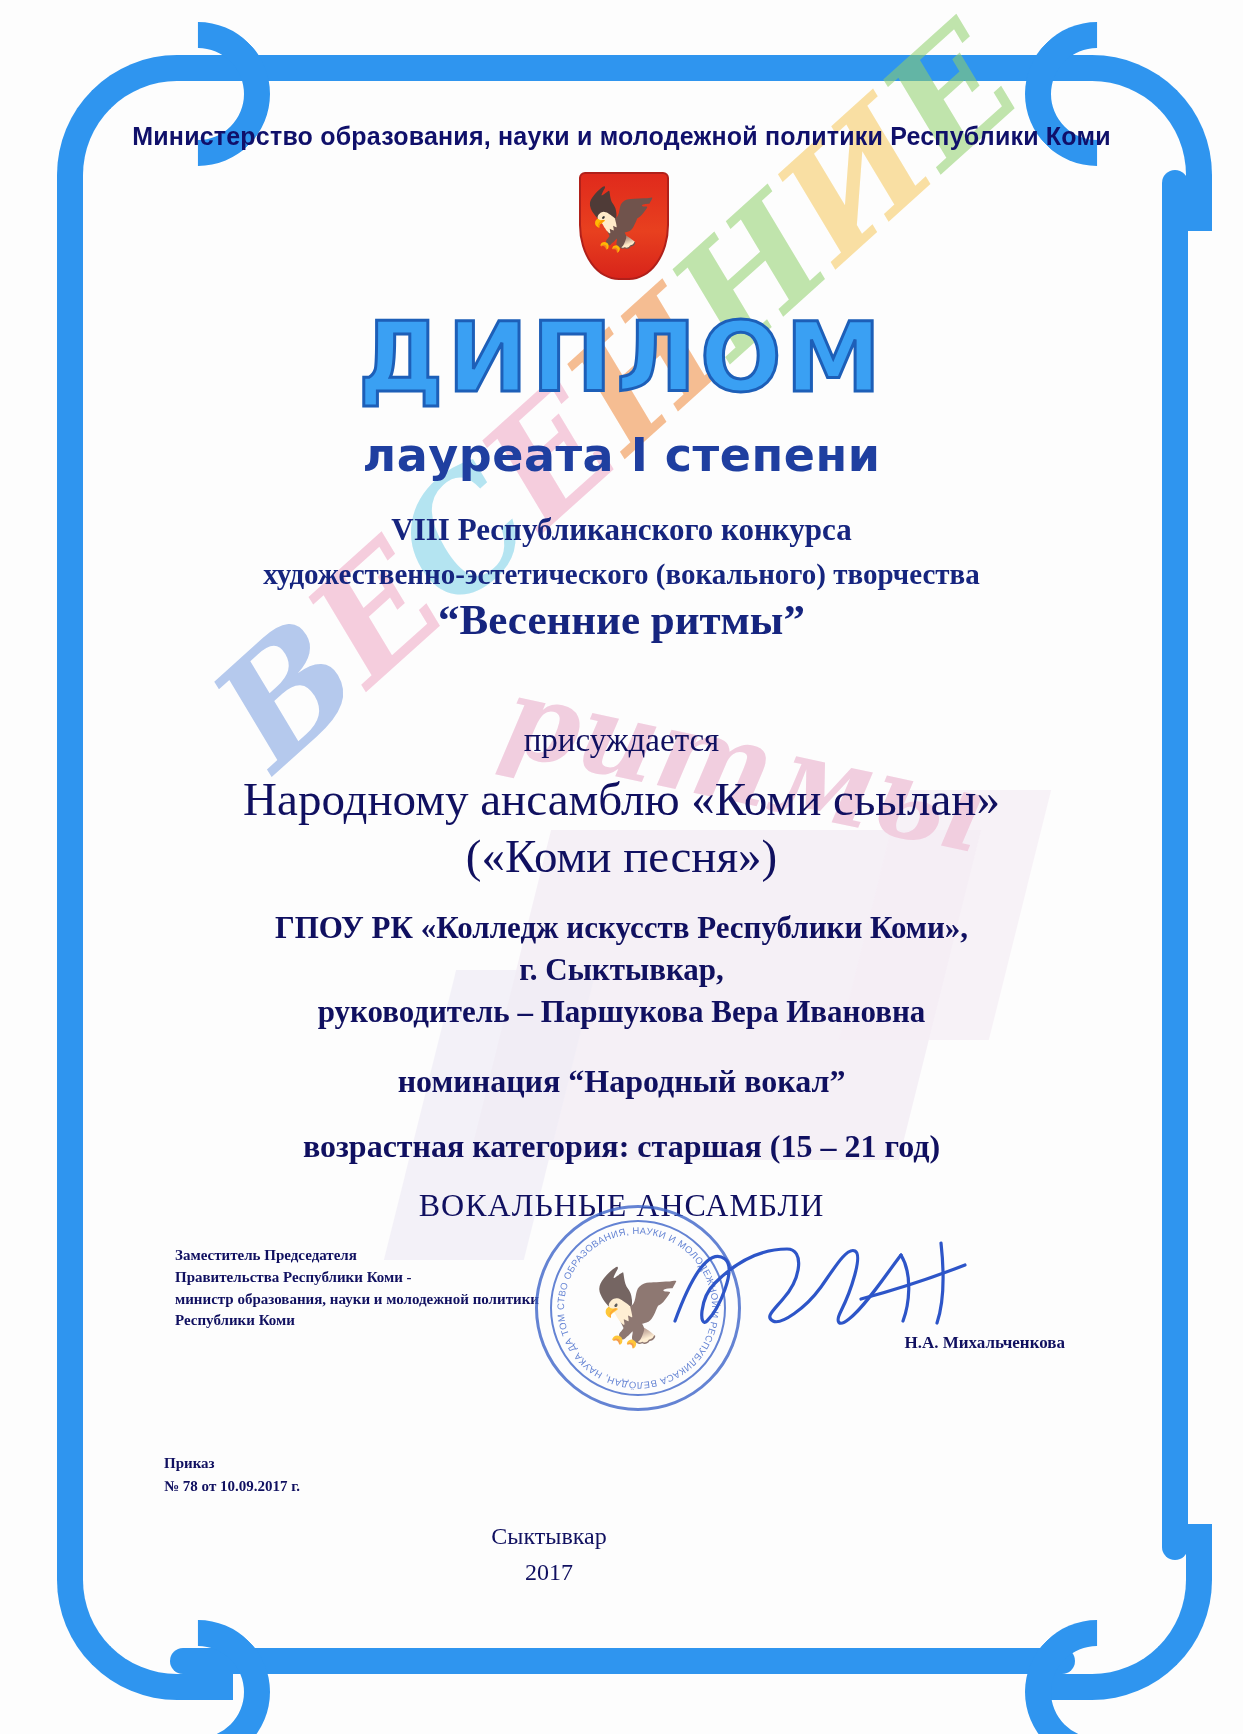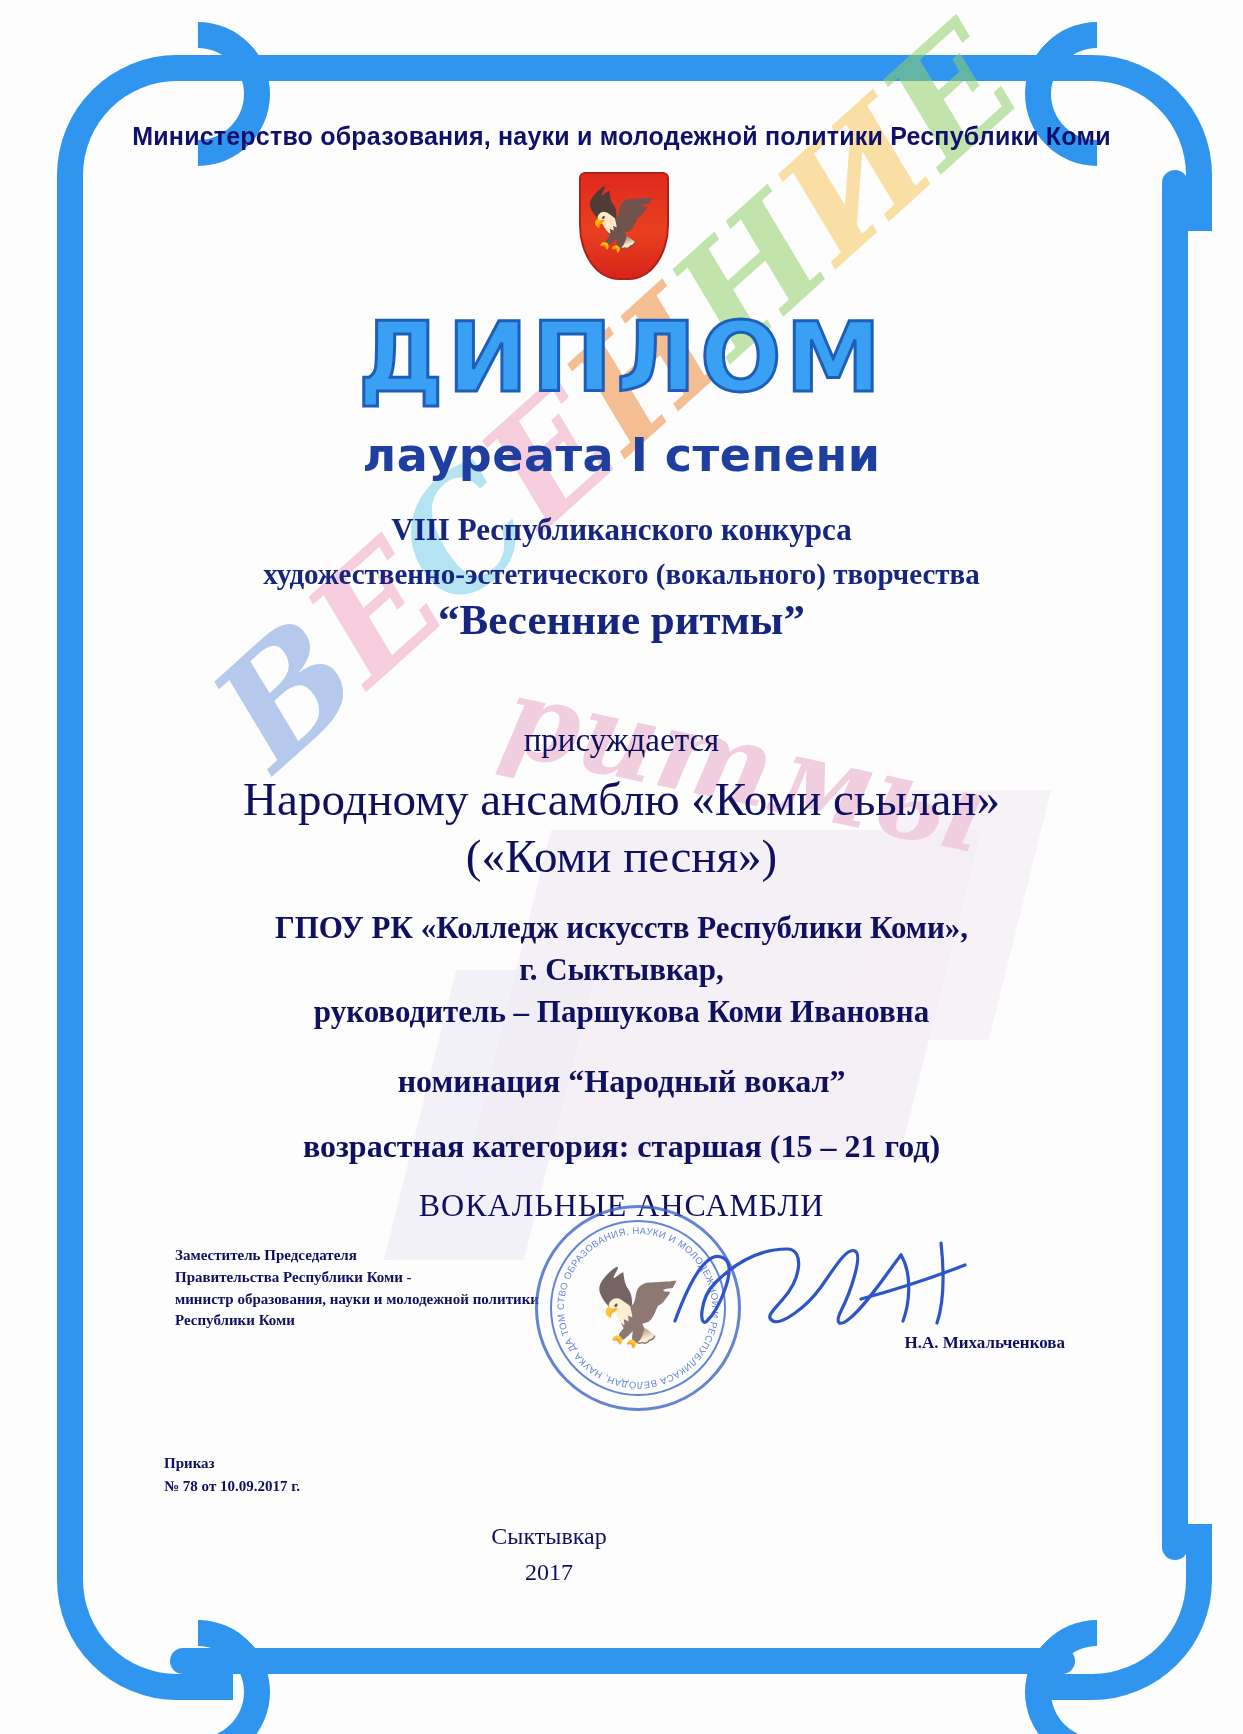--- a/index.html
+++ b/index.html
@@ -393,21 +393,21 @@
     <div class="awarded">присуждается</div>
 
     <div class="recipient">
       <div>Народному ансамблю «Коми сьылан»</div>
       <div>(«Коми песня»)</div>
     </div>
 
     <div class="org">
       <div>ГПОУ РК «Колледж искусств Республики Коми»,</div>
       <div>г. Сыктывкар,</div>
-      <div>руководитель – Паршукова Коми Ивановна</div>
+      <div>руководитель – Паршукова Вера Ивановна</div>
     </div>
 
     <div class="nomination">номинация “Народный вокал”</div>
     <div class="age">возрастная категория: старшая (15 – 21 год)</div>
     <div class="category">ВОКАЛЬНЫЕ АНСАМБЛИ</div>
 
   </div>
 
   <div id="signature-block">
 

